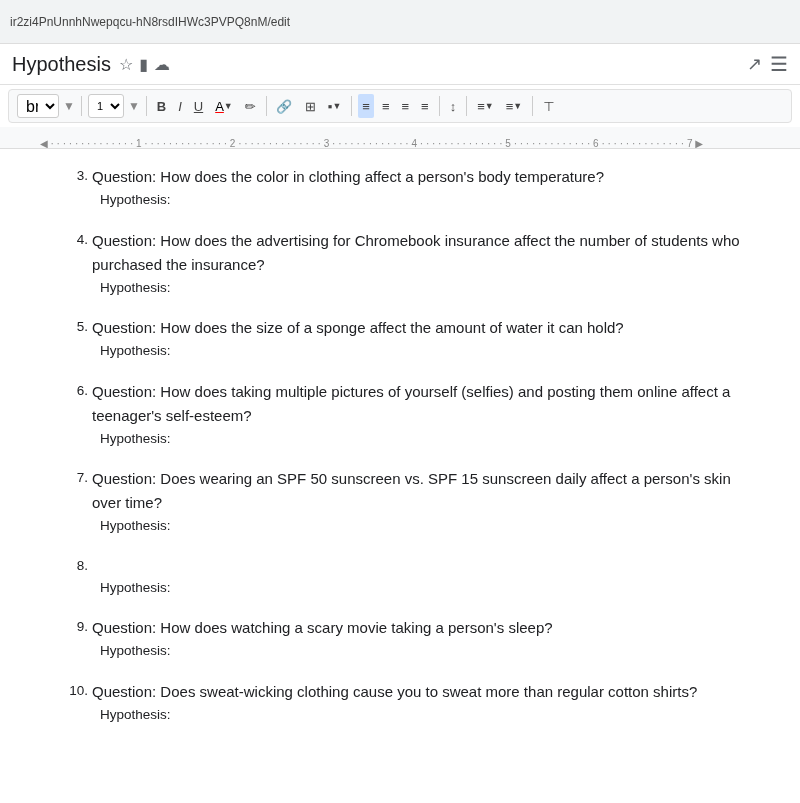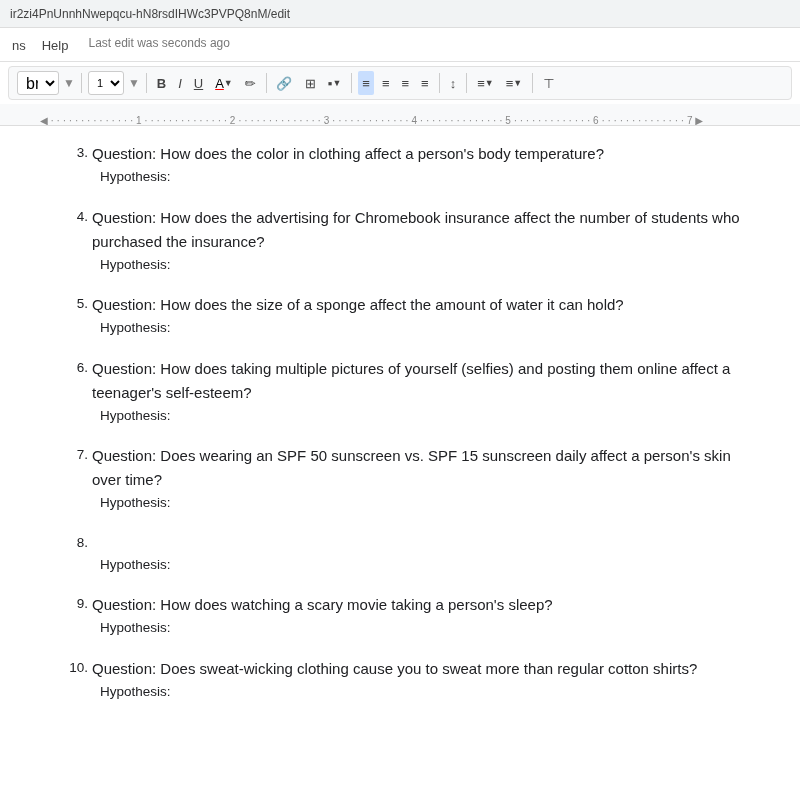--- a/index.html
+++ b/index.html
@@ -7,21 +7,21 @@
       font-family: Arial, sans-serif;
       background: #fff;
       width: 800px;
       height: 803px;
       overflow: hidden;
     }
 
     
     .address-bar {
       background: #f1f3f4;
-      height: 28px;
+      height: 44px;
       display: flex;
       align-items: center;
       padding: 0 10px;
       border-bottom: 1px solid #ddd;
       font-size: 12px;
       color: #444;
     }
 
     
     .doc-header {
@@ -220,24 +220,31 @@
     }
   </style>
 </head>
 <body>
 
 <div class="address-bar">
   <span>ir2zi4PnUnnhNwepqcu-hN8rsdIHWc3PVPQ8nM/edit</span>
 </div>
 
 <div class="doc-header">
-  <div class="menu-bar">
-    <span class="menu-item">ns</span>
-    <span class="menu-item">Help</span>
-    <span class="last-edit">Last edit was seconds ago</span>
+  <div class="doc-title-row">
+    <span class="doc-title">Hypothesis</span>
+    <div class="doc-title-icons">
+      <span class="doc-icon">☆</span>
+      <span class="doc-icon">▮</span>
+      <span class="doc-icon">☁</span>
+    </div>
+    <div class="header-right">
+      <span class="trend-icon">↗</span>
+      <span class="hamburger-icon">☰</span>
+    </div>
   </div>
 </div>
 
 <div class="toolbar">
   <select class="toolbar-select toolbar-font-name">
     <option>bri</option>
   </select>
   <span style="color:#888; font-size:12px">▼</span>
   <div class="toolbar-divider"></div>
   <select class="toolbar-select toolbar-font-size">

